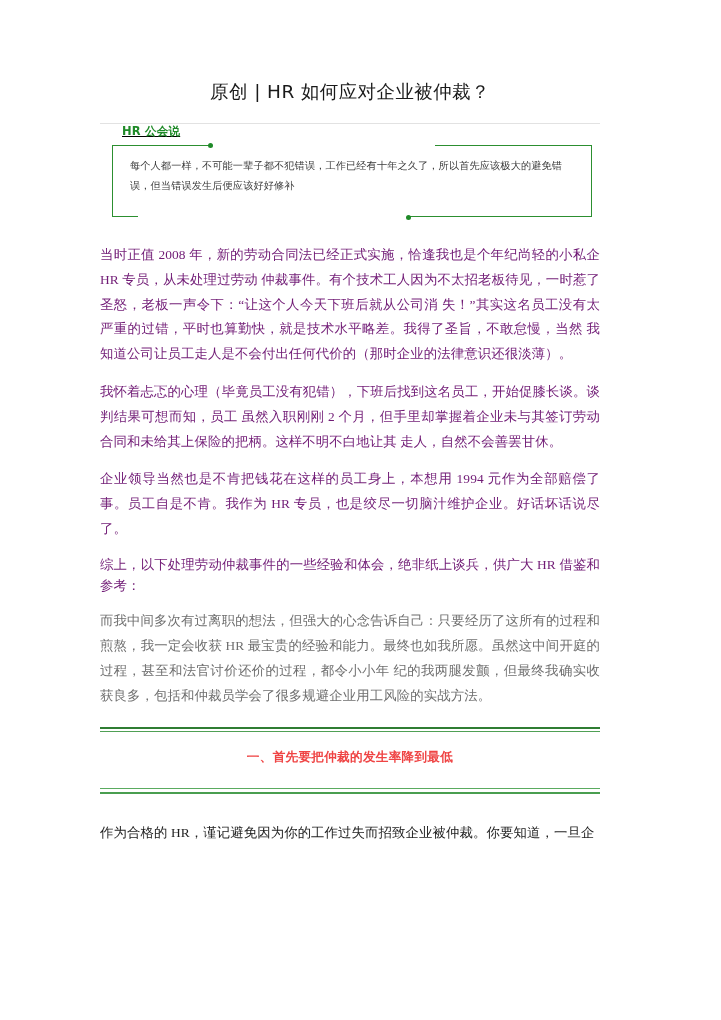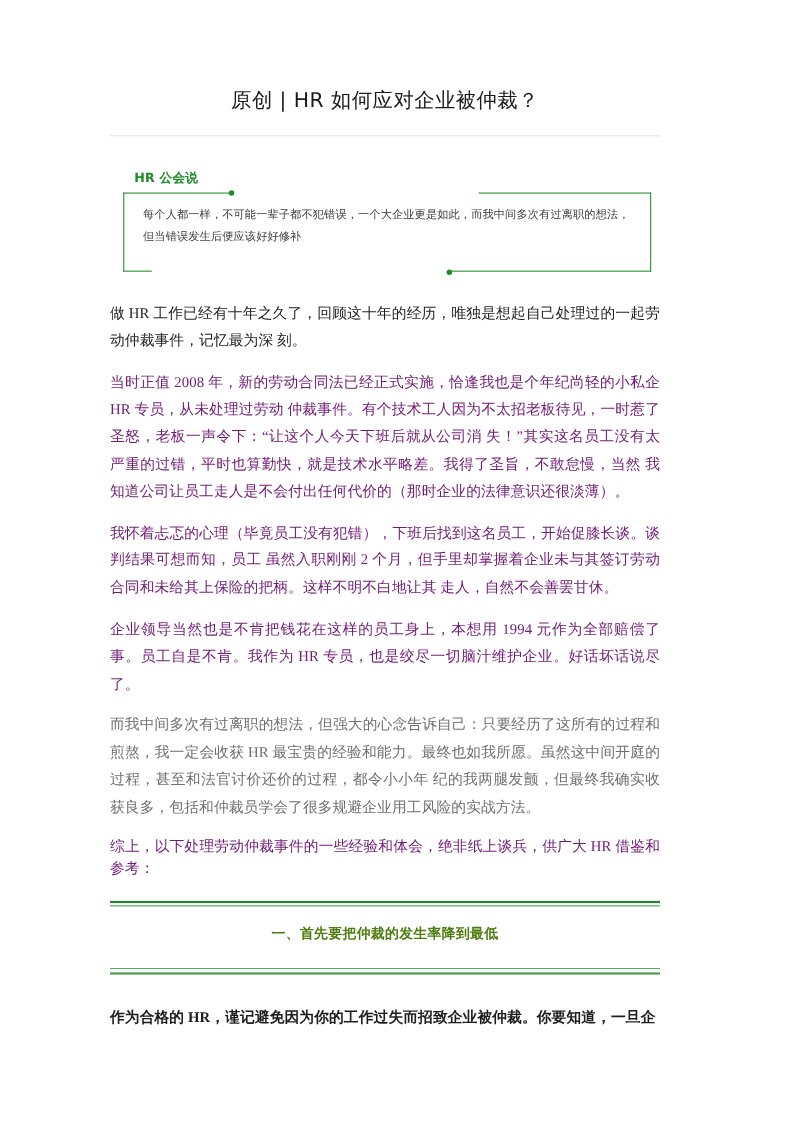--- a/index.html
+++ b/index.html
@@ -46,22 +46,23 @@
 
   .title-rule {
     border: 0;
     border-top: 1px solid #e2e2e2;
     margin: 19px 0 0 0;
     width: 500px;
   }
 
   
   .callout {
-    margin-top: 30px;
-    position: relative;
+    margin-top: 0;
+    position: relative;
+    text-decoration: underline;
   }
   .callout-label {
     font-family: "DejaVu Sans", "Liberation Sans", sans-serif;
     font-size: 11.5px;
     font-weight: bold;
     color: #1f8a28;
     margin: 0 0 6px 22px;
     letter-spacing: 0.2px;
   }
 
@@ -149,21 +150,21 @@
     border-top: 2px solid #2f7d32;
   }
   .rule-double-top .l2 {
     position: absolute; top: 4px; left: 0; width: 100%;
     border-top: 1px solid #4fa055;
   }
 
   .section-title {
     font-family: Liberation Sans, sans-serif;
     font-size: 12.6px;
-    color: #4d7c0f;
+    color: #ef4444;
     text-align: center;
     margin: 0;
     padding: 17px 0 22px 0;
     letter-spacing: 0.3px;
   }
 
   .rule-double-bot {
     width: 500px;
     height: 5px;
     position: relative;
@@ -172,21 +173,20 @@
     position: absolute; top: 0; left: 0; width: 100%;
     border-top: 1.5px solid #5aab60;
   }
   .rule-double-bot .l2 {
     position: absolute; top: 4px; left: 0; width: 100%;
     border-top: 2px solid #4a9e50;
   }
 
   .after-section {
     margin-top: 28px;
-    font-weight: bold;
   }
 </style>
 </head>
 <body>
 
 <div class="page">
   <div class="content">
 
     <h1 class="doc-title">原创 | HR 如何应对企业被仲裁？</h1>
 
@@ -198,31 +198,30 @@
       <div class="callout-box">
         <span class="cb-left"></span>
         <span class="cb-right"></span>
         <span class="cb-top-a"></span>
         <span class="cb-top-b"></span>
         <span class="cb-bot-a"></span>
         <span class="cb-bot-b"></span>
         <span class="cb-dot cb-dot-top"></span>
         <span class="cb-dot cb-dot-bot"></span>
 
-        <div class="callout-text">每个人都一样，不可能一辈子都不犯错误，一个大企业更是如此，而我中间多次有过离职的想法，但当错误发生后便应该好好修补</div>
+        <div class="callout-text">每个人都一样，不可能一辈子都不犯错误，工作已经有十年之久了，所以首先应该极大的避免错误，但当错误发生后便应该好好修补</div>
       </div>
     </div>
 
     <div class="body-area">
-      <p class="para dark">做 HR 工作已经有十年之久了，回顾这十年的经历，唯独是想起自己处理过的一起劳动仲裁事件，记忆最为深  刻。</p>
       <p class="para gray">当时正值 2008 年，新的劳动合同法已经正式实施，恰逢我也是个年纪尚轻的小私企 HR 专员，从未处理过劳动  仲裁事件。有个技术工人因为不太招老板待见，一时惹了圣怒，老板一声令下：“让这个人今天下班后就从公司消  失！”其实这名员工没有太严重的过错，平时也算勤快，就是技术水平略差。我得了圣旨，不敢怠慢，当然  我知道公司让员工走人是不会付出任何代价的（那时企业的法律意识还很淡薄）。</p>
       <p class="para gray">我怀着忐忑的心理（毕竟员工没有犯错），下班后找到这名员工，开始促膝长谈。谈判结果可想而知，员工  虽然入职刚刚 2 个月，但手里却掌握着企业未与其签订劳动合同和未给其上保险的把柄。这样不明不白地让其  走人，自然不会善罢甘休。</p>
       <p class="para gray">企业领导当然也是不肯把钱花在这样的员工身上，本想用 1994 元作为全部赔偿了事。员工自是不肯。我作为  HR 专员，也是绞尽一切脑汁维护企业。好话坏话说尽了。</p>
+      <p class="para gray tight">综上，以下处理劳动仲裁事件的一些经验和体会，绝非纸上谈兵，供广大 HR 借鉴和参考：</p>
       <p class="para mid">而我中间多次有过离职的想法，但强大的心念告诉自己：只要经历了这所有的过程和煎熬，我一定会收获 HR  最宝贵的经验和能力。最终也如我所愿。虽然这中间开庭的过程，甚至和法官讨价还价的过程，都令小小年  纪的我两腿发颤，但最终我确实收获良多，包括和仲裁员学会了很多规避企业用工风险的实战方法。</p>
-      <p class="para gray tight">综上，以下处理劳动仲裁事件的一些经验和体会，绝非纸上谈兵，供广大 HR 借鉴和参考：</p>
     </div>
 
     <div class="section-block">
       <div class="rule-double-top">
         <span class="l1"></span>
         <span class="l2"></span>
       </div>
 
       <h2 class="section-title">一、首先要把仲裁的发生率降到最低</h2>
 

